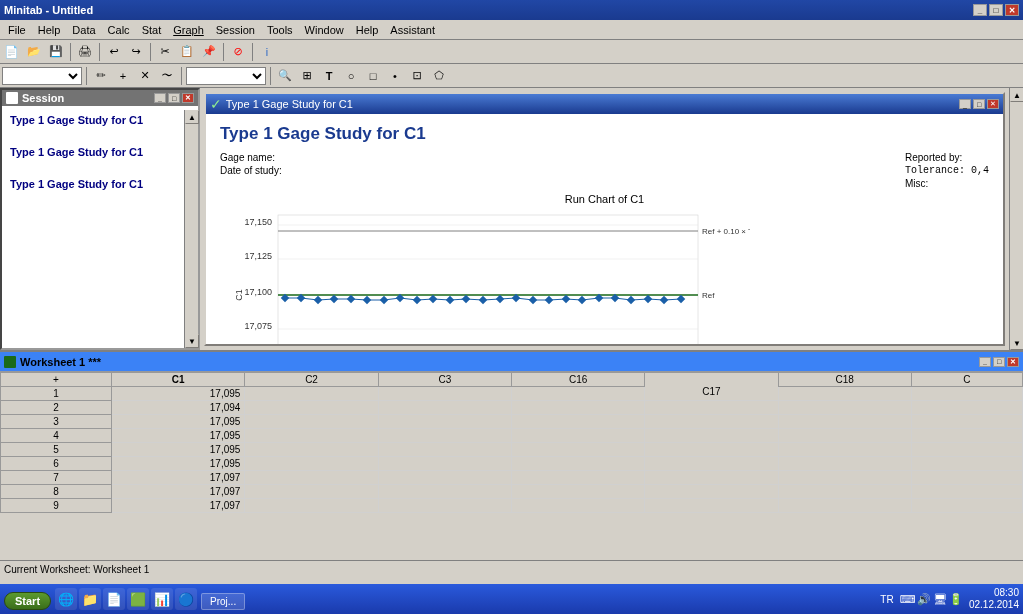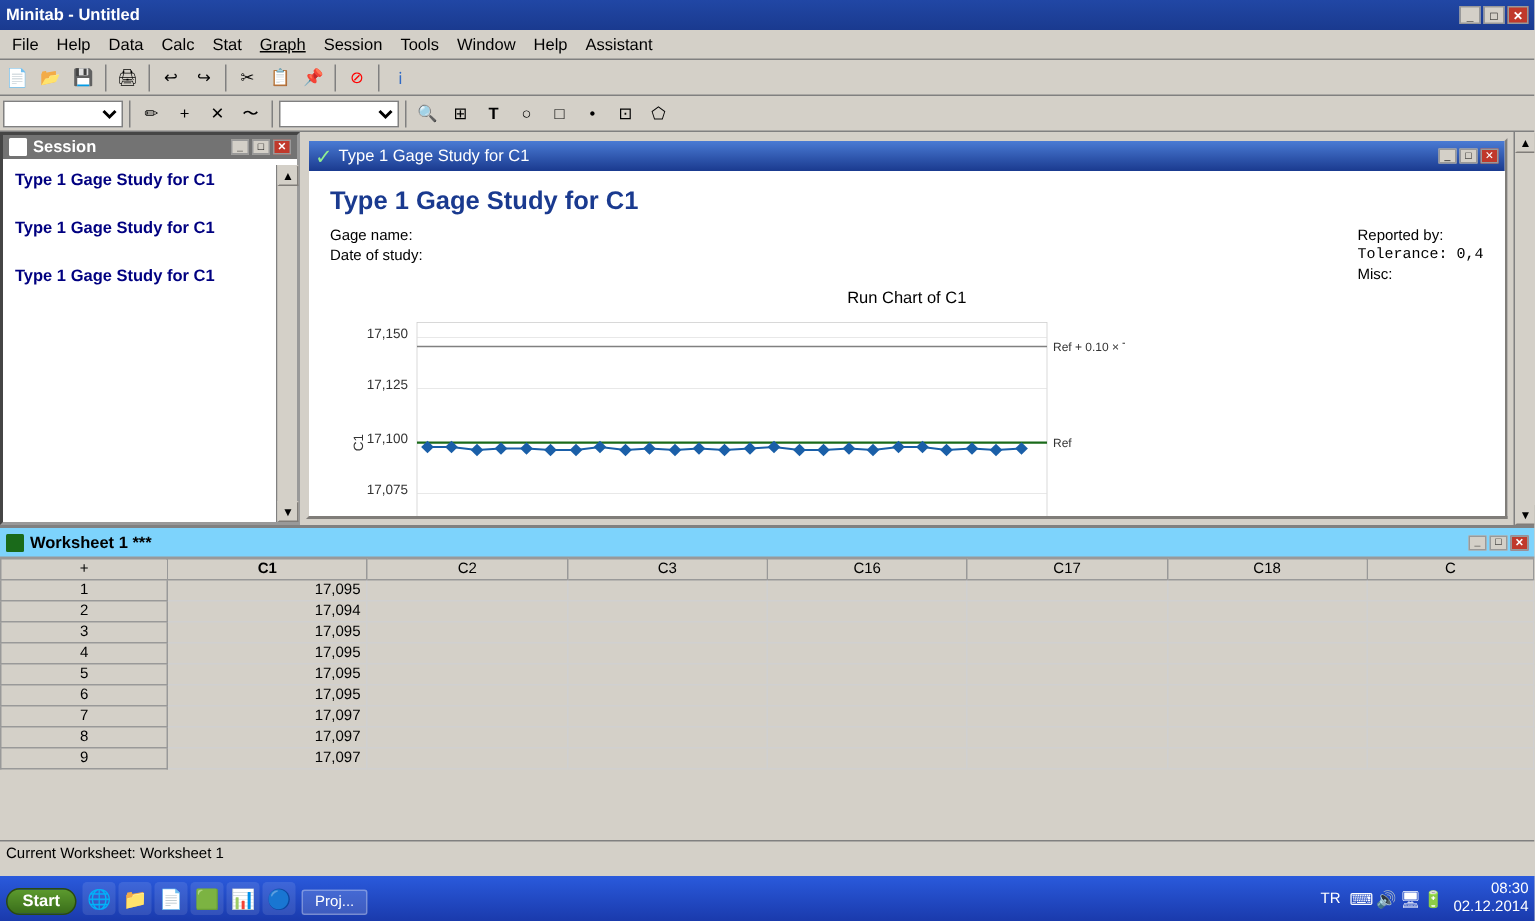--- a/index.html
+++ b/index.html
@@ -222,41 +222,41 @@
     </div>
 
     <div style="width:14px;background:#d4d0c8;border-left:1px solid #808080;display:flex;flex-direction:column;flex-shrink:0;">
       <div style="width:14px;height:14px;background:#d4d0c8;border:1px outset #d4d0c8;display:flex;align-items:center;justify-content:center;font-size:8px;cursor:pointer;">▲</div>
       <div style="flex:1;background:#d4d0c8;"></div>
       <div style="width:14px;height:14px;background:#d4d0c8;border:1px outset #d4d0c8;display:flex;align-items:center;justify-content:center;font-size:8px;cursor:pointer;">▼</div>
     </div>
   </div>
 
   <div style="height:210px;background:#d4d0c8;border-top:2px solid #808080;display:flex;flex-direction:column;">
-    <div style="background:#7dd3fc;height:20px;display:flex;align-items:center;padding:0 4px;font-size:11px;font-weight:bold;border-bottom:1px solid #999;justify-content:space-between;">
+    <div style="background:#3b82f6;height:20px;display:flex;align-items:center;padding:0 4px;font-size:11px;font-weight:bold;border-bottom:1px solid #999;justify-content:space-between;">
       <div style="display:flex;align-items:center;gap:4px;">
         <span style="width:12px;height:12px;background:#1a6a1a;border-radius:1px;display:inline-block;"></span>
         <span>Worksheet 1 ***</span>
       </div>
       <div style="display:flex;gap:2px;">
         <div style="width:12px;height:10px;background:#d4d0c8;border:1px solid #999;display:flex;align-items:center;justify-content:center;font-size:7px;color:black;cursor:pointer;">_</div>
         <div style="width:12px;height:10px;background:#d4d0c8;border:1px solid #999;display:flex;align-items:center;justify-content:center;font-size:7px;color:black;cursor:pointer;">□</div>
         <div style="width:12px;height:10px;background:#c0392b;border:1px solid #999;display:flex;align-items:center;justify-content:center;font-size:7px;color:white;cursor:pointer;">✕</div>
       </div>
     </div>
     <div style="overflow:auto;flex:1;">
       <table style="border-collapse:collapse;font-size:10px;width:100%;">
         <thead>
           <tr>
             <th style="background:#d4d0c8;border:1px solid #999;padding:1px 4px;text-align:center;width:30px;position:sticky;top:0;font-weight:normal;">+</th>
             <th style="background:#d4d0c8;border:1px solid #999;padding:1px 4px;text-align:center;width:60px;position:sticky;top:0;font-weight:bold;">C1</th>
             <th style="background:#d4d0c8;border:1px solid #999;padding:1px 4px;text-align:center;width:60px;position:sticky;top:0;font-weight:normal;">C2</th>
             <th style="background:#d4d0c8;border:1px solid #999;padding:1px 4px;text-align:center;width:60px;position:sticky;top:0;font-weight:normal;">C3</th>
             <th style="background:#d4d0c8;border:1px solid #999;padding:1px 4px;text-align:center;width:60px;position:sticky;top:0;font-weight:normal;">C16</th>
-            <th style="background:#d4d0c8;border:1px solid #999;padding:1px 4px;text-align:center;width:60px;position:sticky;top:0;font-weight:normal;">C17</th>
+            <th style="background:#d4d0c8;border:1px solid #999;padding:1px 4px;text-align:center;width:60px;position:sticky;top:12px;font-weight:normal;">C17</th>
             <th style="background:#d4d0c8;border:1px solid #999;padding:1px 4px;text-align:center;width:60px;position:sticky;top:0;font-weight:normal;">C18</th>
             <th style="background:#d4d0c8;border:1px solid #999;padding:1px 4px;text-align:center;width:40px;position:sticky;top:0;font-weight:normal;">C</th>
           </tr>
         </thead>
         <tbody id="worksheet-body">
 
         <tr>
               <td style="background: rgb(212, 208, 200); text-align: center; border: 1px solid rgb(153, 153, 153);">1</td>
               <td style="border: 1px solid rgb(208, 208, 208); padding: 1px 4px; text-align: right;">17,095</td>
               <td style="border: 1px solid rgb(208, 208, 208); padding: 1px 4px; text-align: right;"></td>

